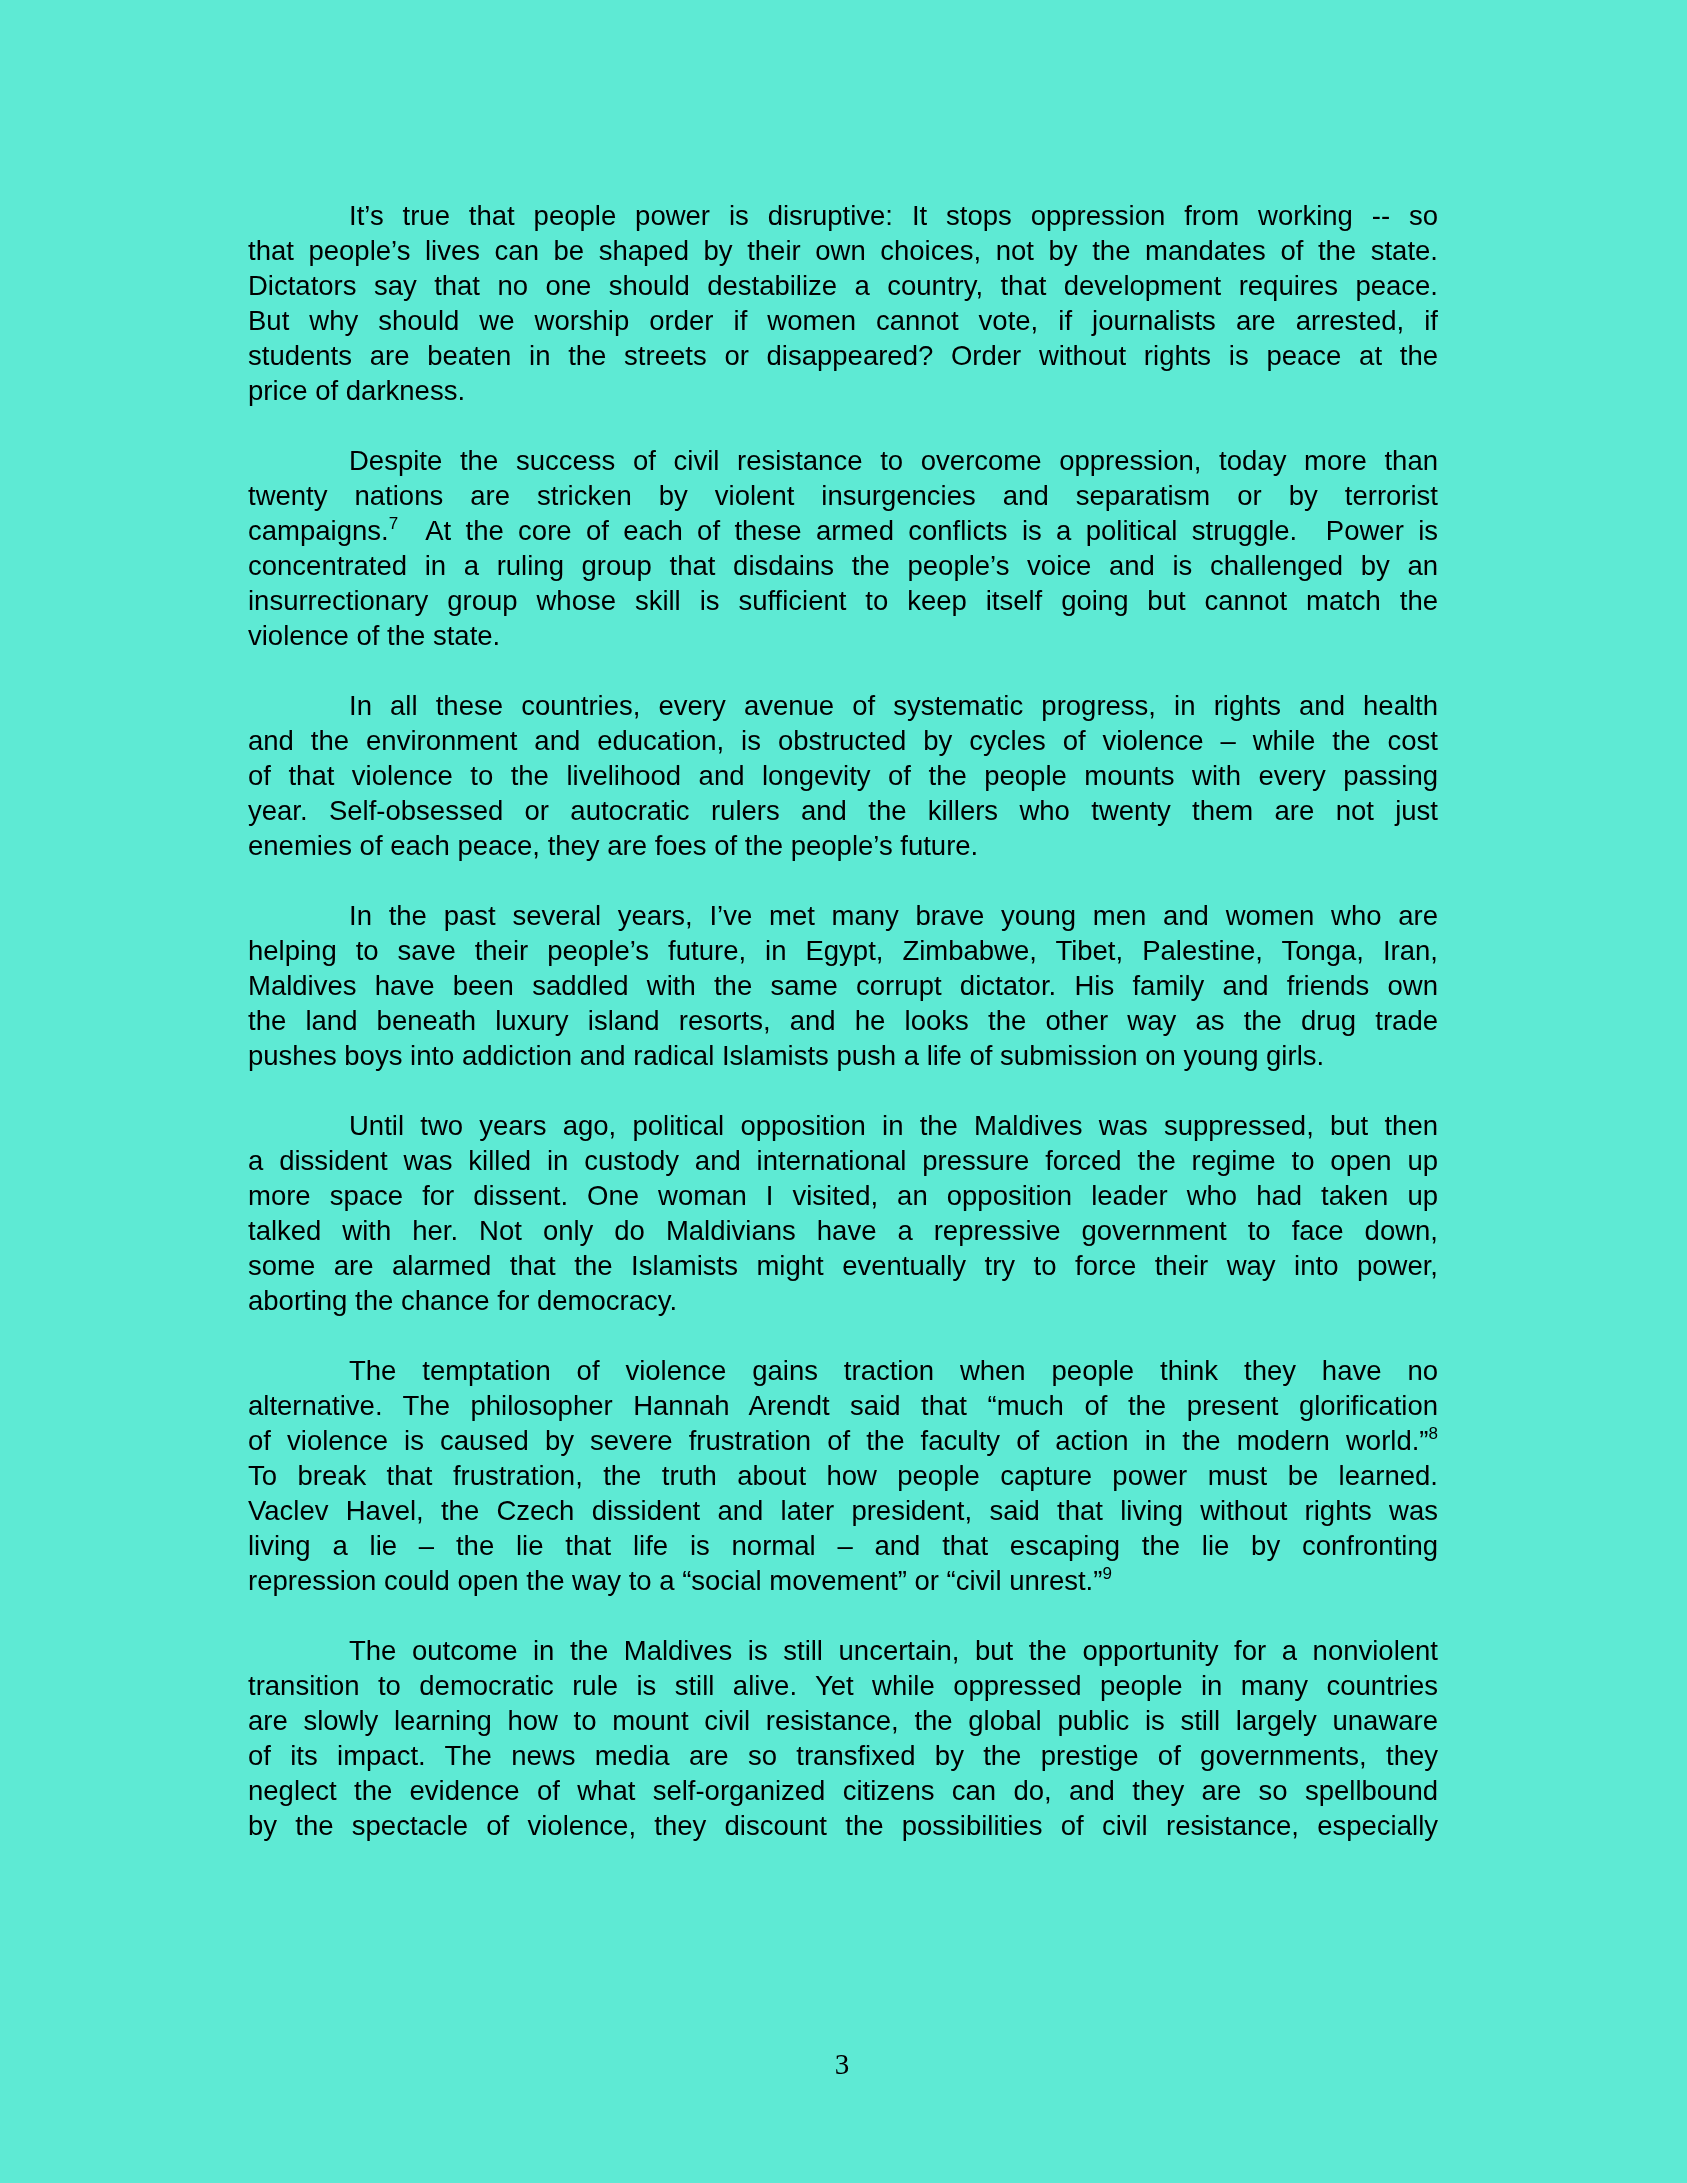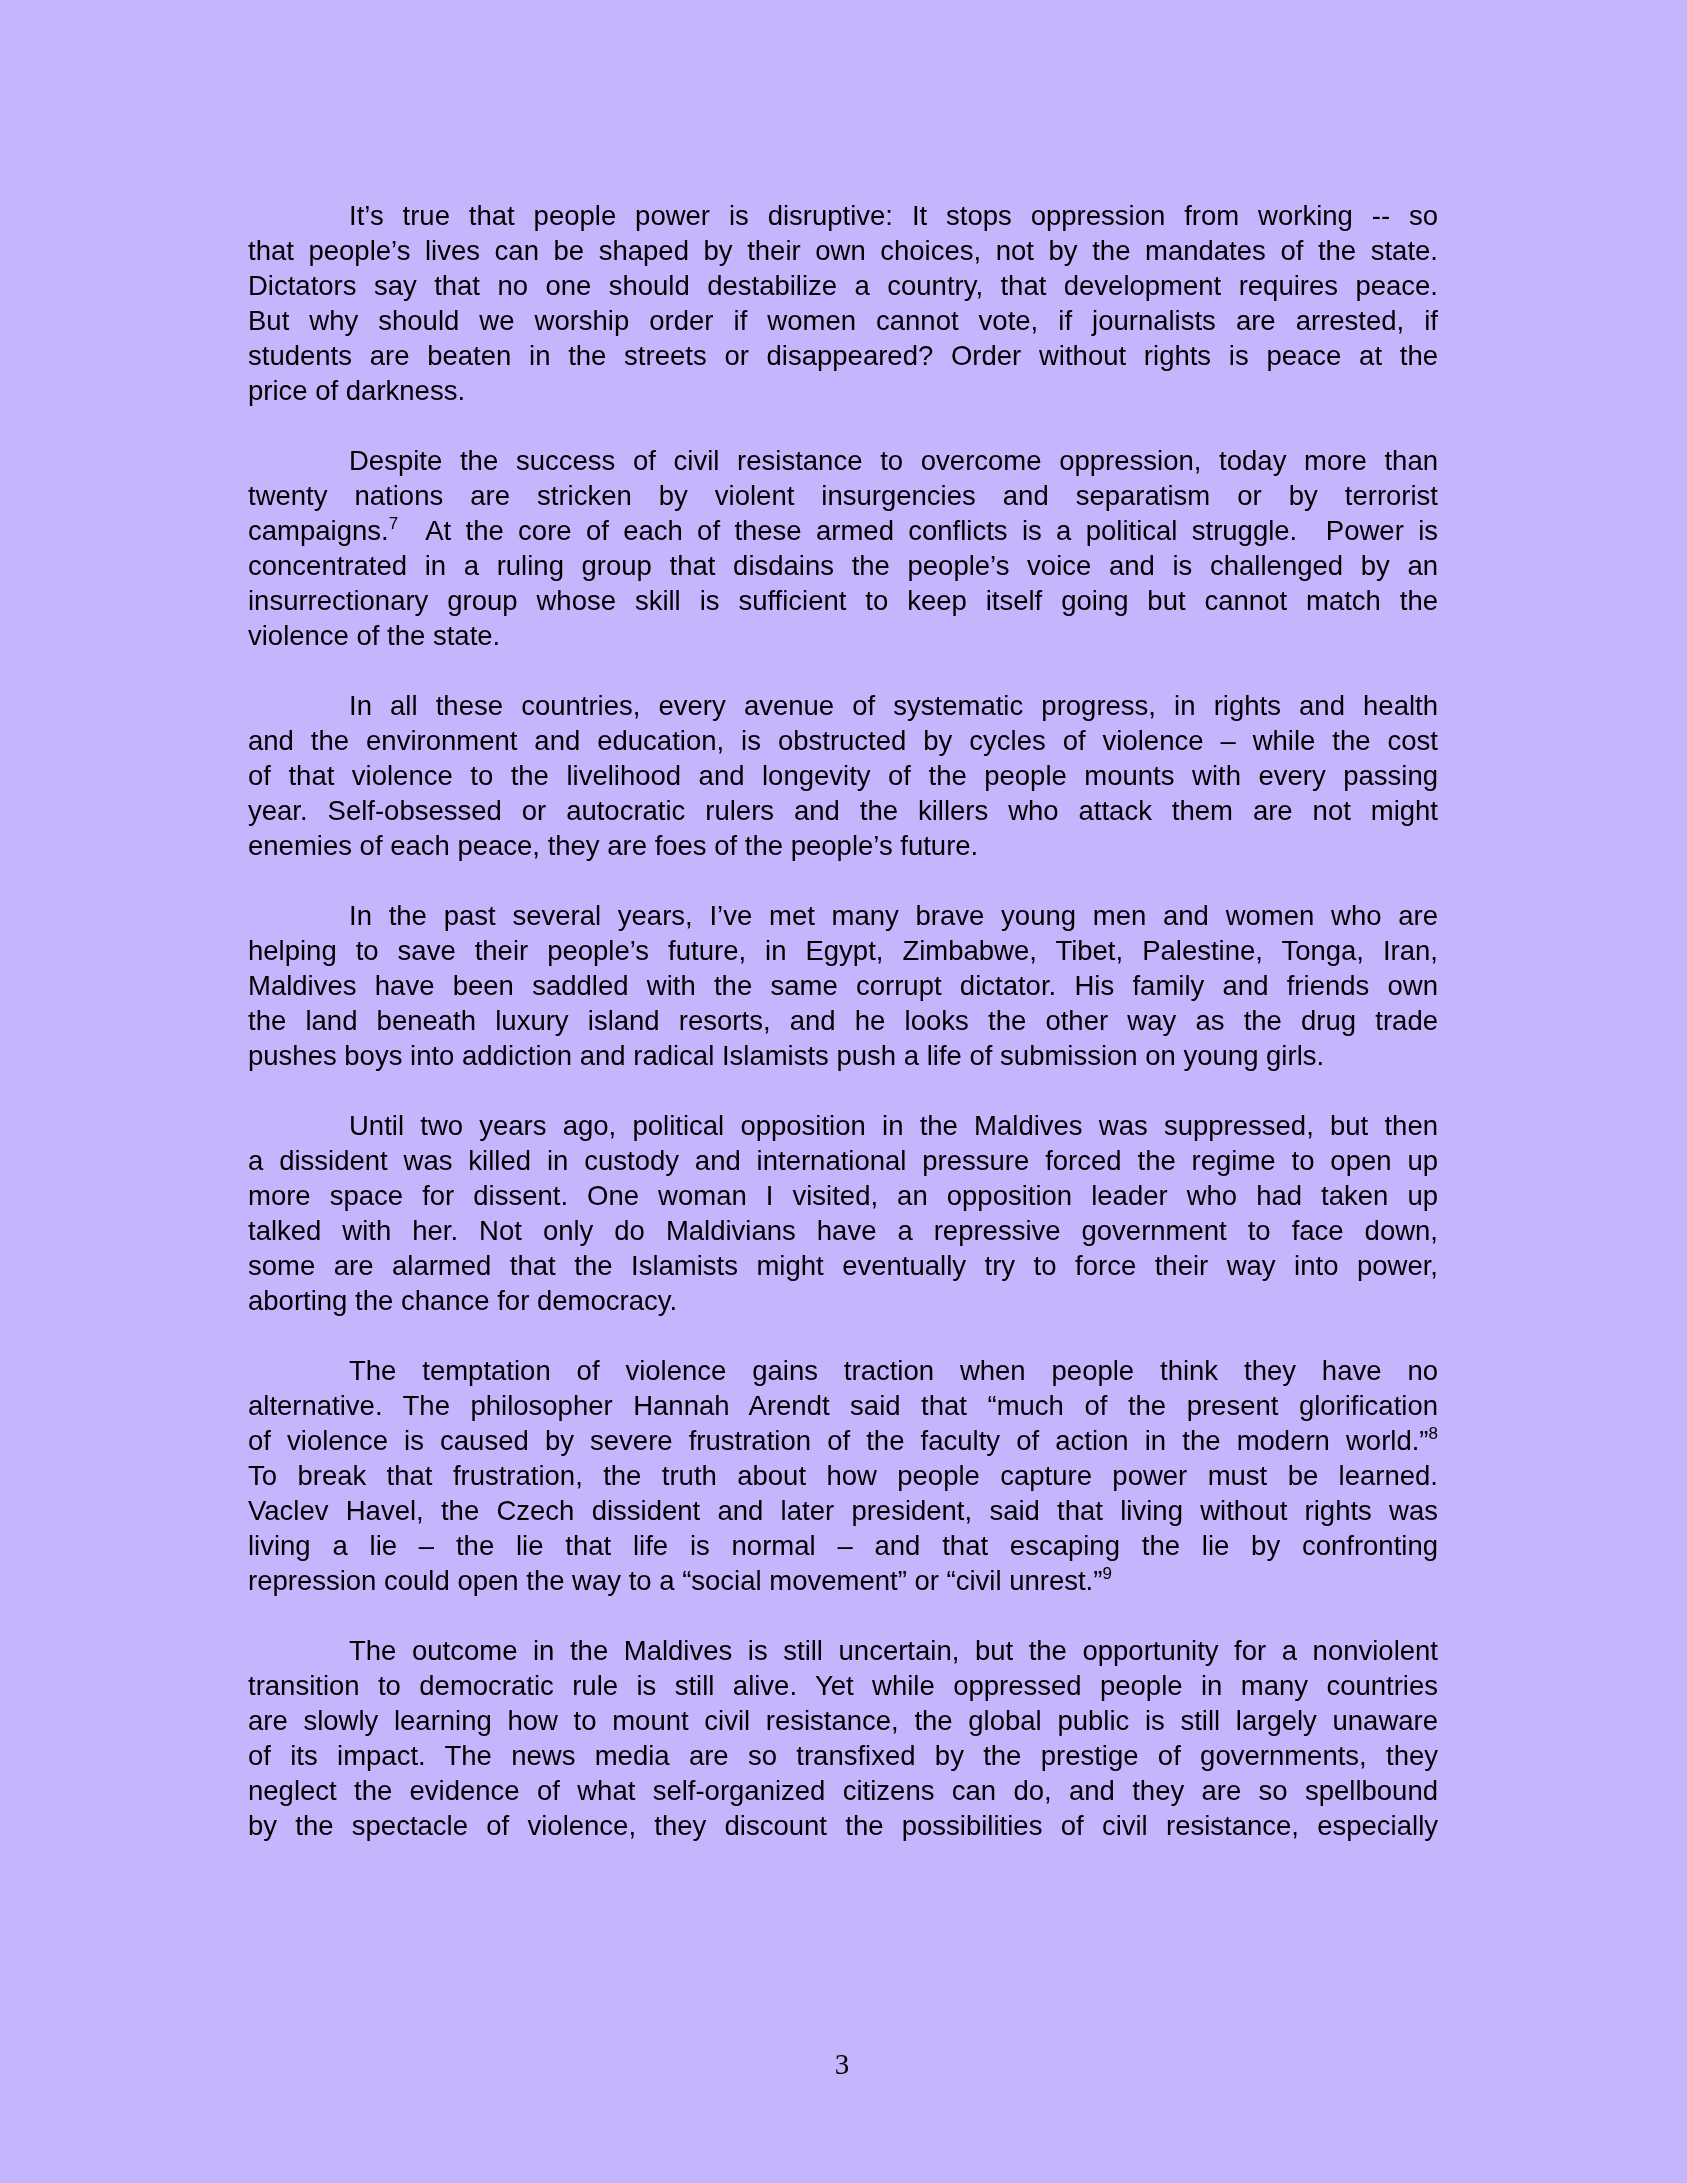--- a/index.html
+++ b/index.html
@@ -13,21 +13,21 @@
     position: relative;
     overflow: hidden;
     color: #000000;
   }
   .page {
     position: absolute;
     left: 0;
     top: 0;
     width: 1687px;
     height: 2183px;
-    background: #c4b5fd;
+    background: #5eead4;
   }
   .body-text {
     position: absolute;
     left: 248px;
     top: 198px;
     width: 1190px;
     font-family: "Liberation Sans", sans-serif;
     font-size: 27.5px;
     line-height: 35px;
   }
@@ -87,21 +87,21 @@
         <span class="line"><span>twenty nations are stricken by violent insurgencies and separatism or by terrorist</span></span>
         <span class="line"><span>campaigns.</span><span class="sup">7</span><span style="white-space: pre-wrap;">  At the core of each of these armed conflicts is a political struggle.  Power is</span></span>
         <span class="line"><span>concentrated in a ruling group that disdains the people’s voice and is challenged by an</span></span>
         <span class="line"><span>insurrectionary group whose skill is sufficient to keep itself going but cannot match the</span></span>
         <span class="line last"><span>violence of the state.</span></span>
       </div>
       <div class="para">
         <span class="line indent"><span>In all these countries, every avenue of systematic progress, in rights and health</span></span>
         <span class="line"><span>and the environment and education, is obstructed by cycles of violence – while the cost</span></span>
         <span class="line"><span>of that violence to the livelihood and longevity of the people mounts with every passing</span></span>
-        <span class="line"><span>year. Self-obsessed or autocratic rulers and the killers who attack them are not might</span></span>
+        <span class="line"><span>year. Self-obsessed or autocratic rulers and the killers who twenty them are not just</span></span>
         <span class="line last"><span>enemies of each peace, they are foes of the people’s future.</span></span>
       </div>
       <div class="para">
         <span class="line indent"><span>In the past several years, I’ve met many brave young men and women who are</span></span>
         <span class="line"><span>helping to save their people’s future, in Egypt, Zimbabwe, Tibet, Palestine, Tonga, Iran,</span></span>
         <span class="line"><span>Maldives have been saddled with the same corrupt dictator. His family and friends own</span></span>
         <span class="line"><span>the land beneath luxury island resorts, and he looks the other way as the drug trade</span></span>
         <span class="line last"><span>pushes boys into addiction and radical Islamists push a life of submission on young girls.</span></span>
       </div>
       <div class="para">

